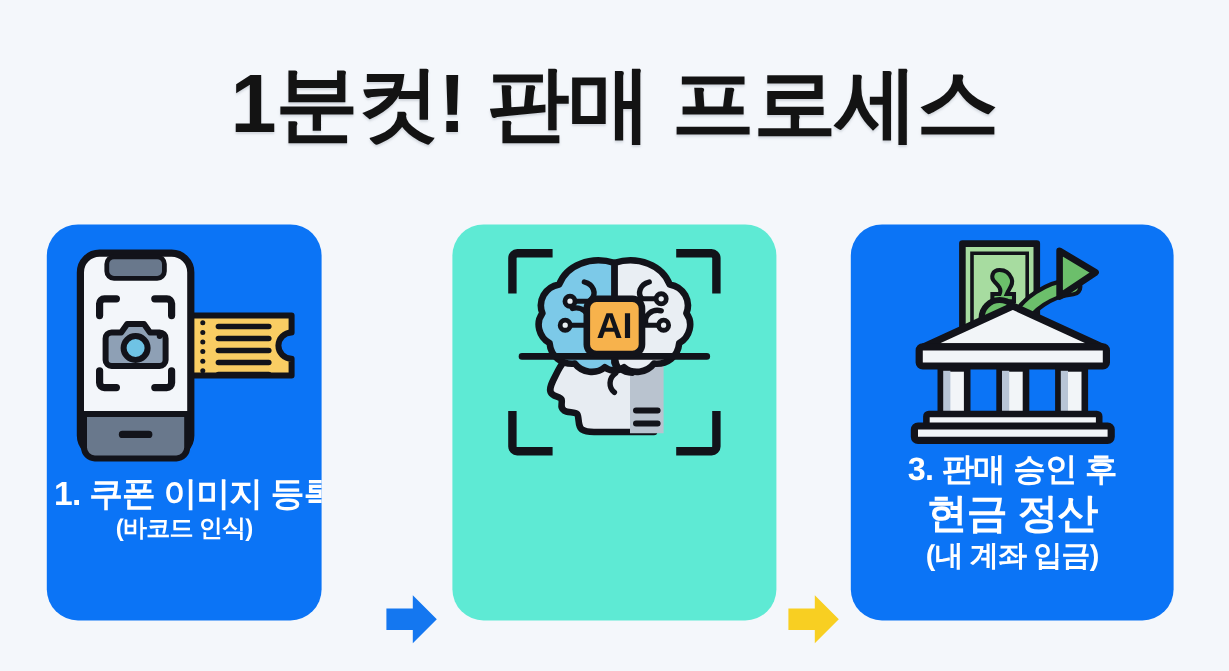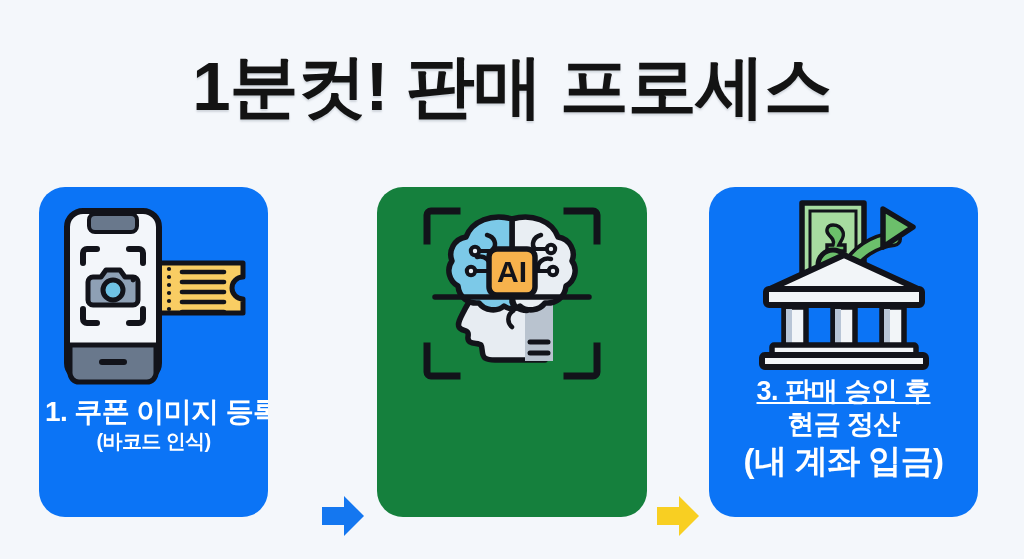--- a/index.html
+++ b/index.html
@@ -54,21 +54,21 @@
     height: 330px;
     border-radius: 26px;
     box-sizing: border-box;
     display: flex;
     flex-direction: column;
     align-items: center;
     justify-content: flex-start;
     overflow: hidden;
   }
   .card.blue  { background: #0b74f6; }
-  .card.yellow{ background: #15803d; }
+  .card.yellow{ background: #5eead4; }
 
   .card-1 { left: 39px;  width: 229px; }
   .card-2 { left: 377px; width: 270px; }
   .card-3 { left: 709px; width: 269px; }
 
   .card-icon {
     flex: 0 0 auto;
     height: 205px;
     display: flex;
     align-items: center;
@@ -101,23 +101,23 @@
   }
   .card-text .l3 {
     display: block;
     font-size: 25px;
     letter-spacing: -0.6px;
     white-space: nowrap;
   }
   .card.blue .card-text   { color: #ffffff; }
   .card.yellow .card-text { color: #151515; }
 
-  .card-3 .card-text .l1 { font-size: 27px; text-decoration: underline; }
-  .card-3 .card-text .l2 { font-size: 27px; }
-  .card-3 .card-text .l3 { font-size: 33px; }
+  .card-3 .card-text .l1 { font-size: 27px; }
+  .card-3 .card-text .l2 { font-size: 34px; }
+  .card-3 .card-text .l3 { font-size: 24px; }
 
   
   .arrow {
     position: absolute;
     top: 307px;
     width: 46px;
     height: 44px;
   }
   .arrow-1 { left: 320px; }
   .arrow-2 { left: 655px; }

